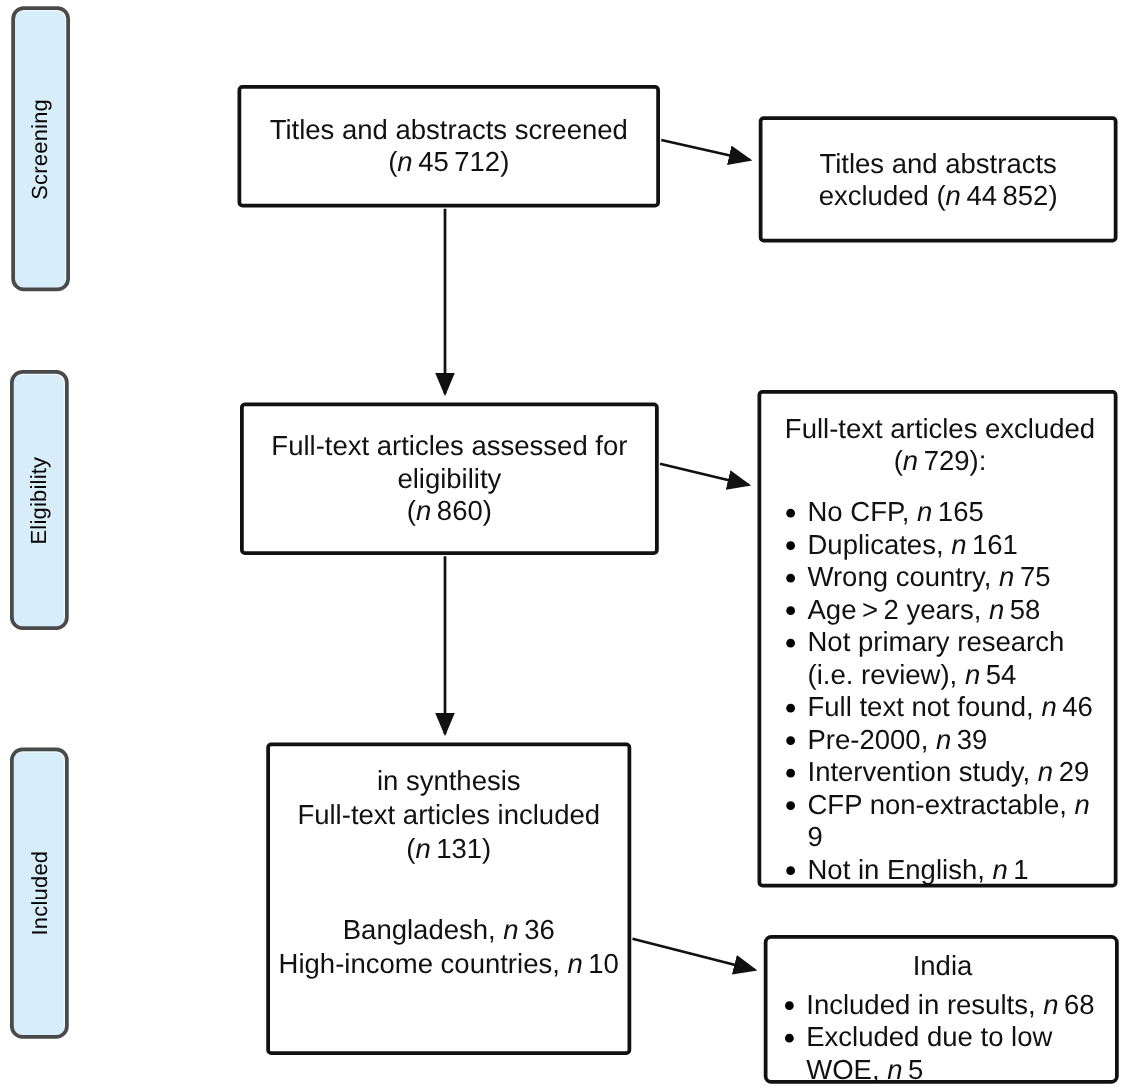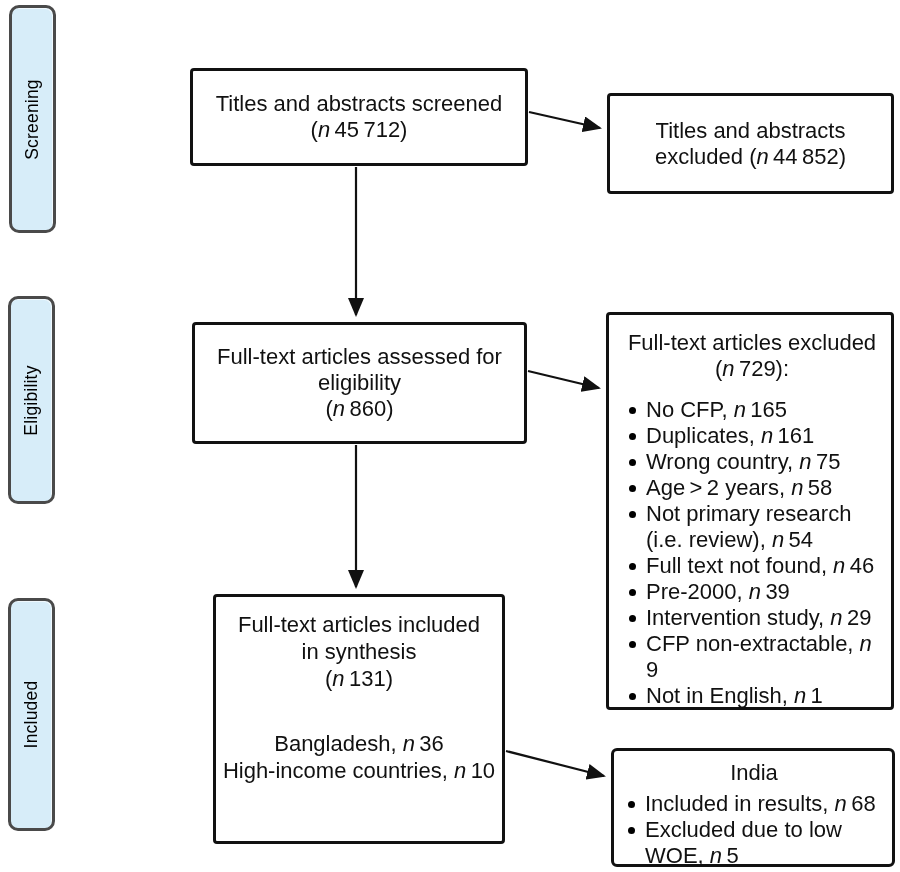--- a/index.html
+++ b/index.html
@@ -169,22 +169,22 @@
           <span class="btext">CFP non-extractable, <i class="nvar">n</i> 9</span>
         </div>
         <div class="bullet-item">
           <span class="dot"></span>
           <span class="btext">Not in English, <i class="nvar">n</i> 1</span>
         </div>
       </div>
   </div>
 
   <div class="fbox" id="box-synthesis">
+      <div class="line">in synthesis</div>
       <div class="line">Full-text articles included</div>
-      <div class="line">in synthesis</div>
       <div class="line">(<i class="nvar">n</i> 131)</div>
       <div class="line blank"></div>
       <div class="line">Bangladesh, <i class="nvar">n</i> 36</div>
       <div class="line">High-income countries, <i class="nvar">n</i> 10</div>
     </div>
 
   <div class="fbox" id="box-india">
     <div class="box-header">India</div>
     <div class="bullet-list">
         <div class="bullet-item">

